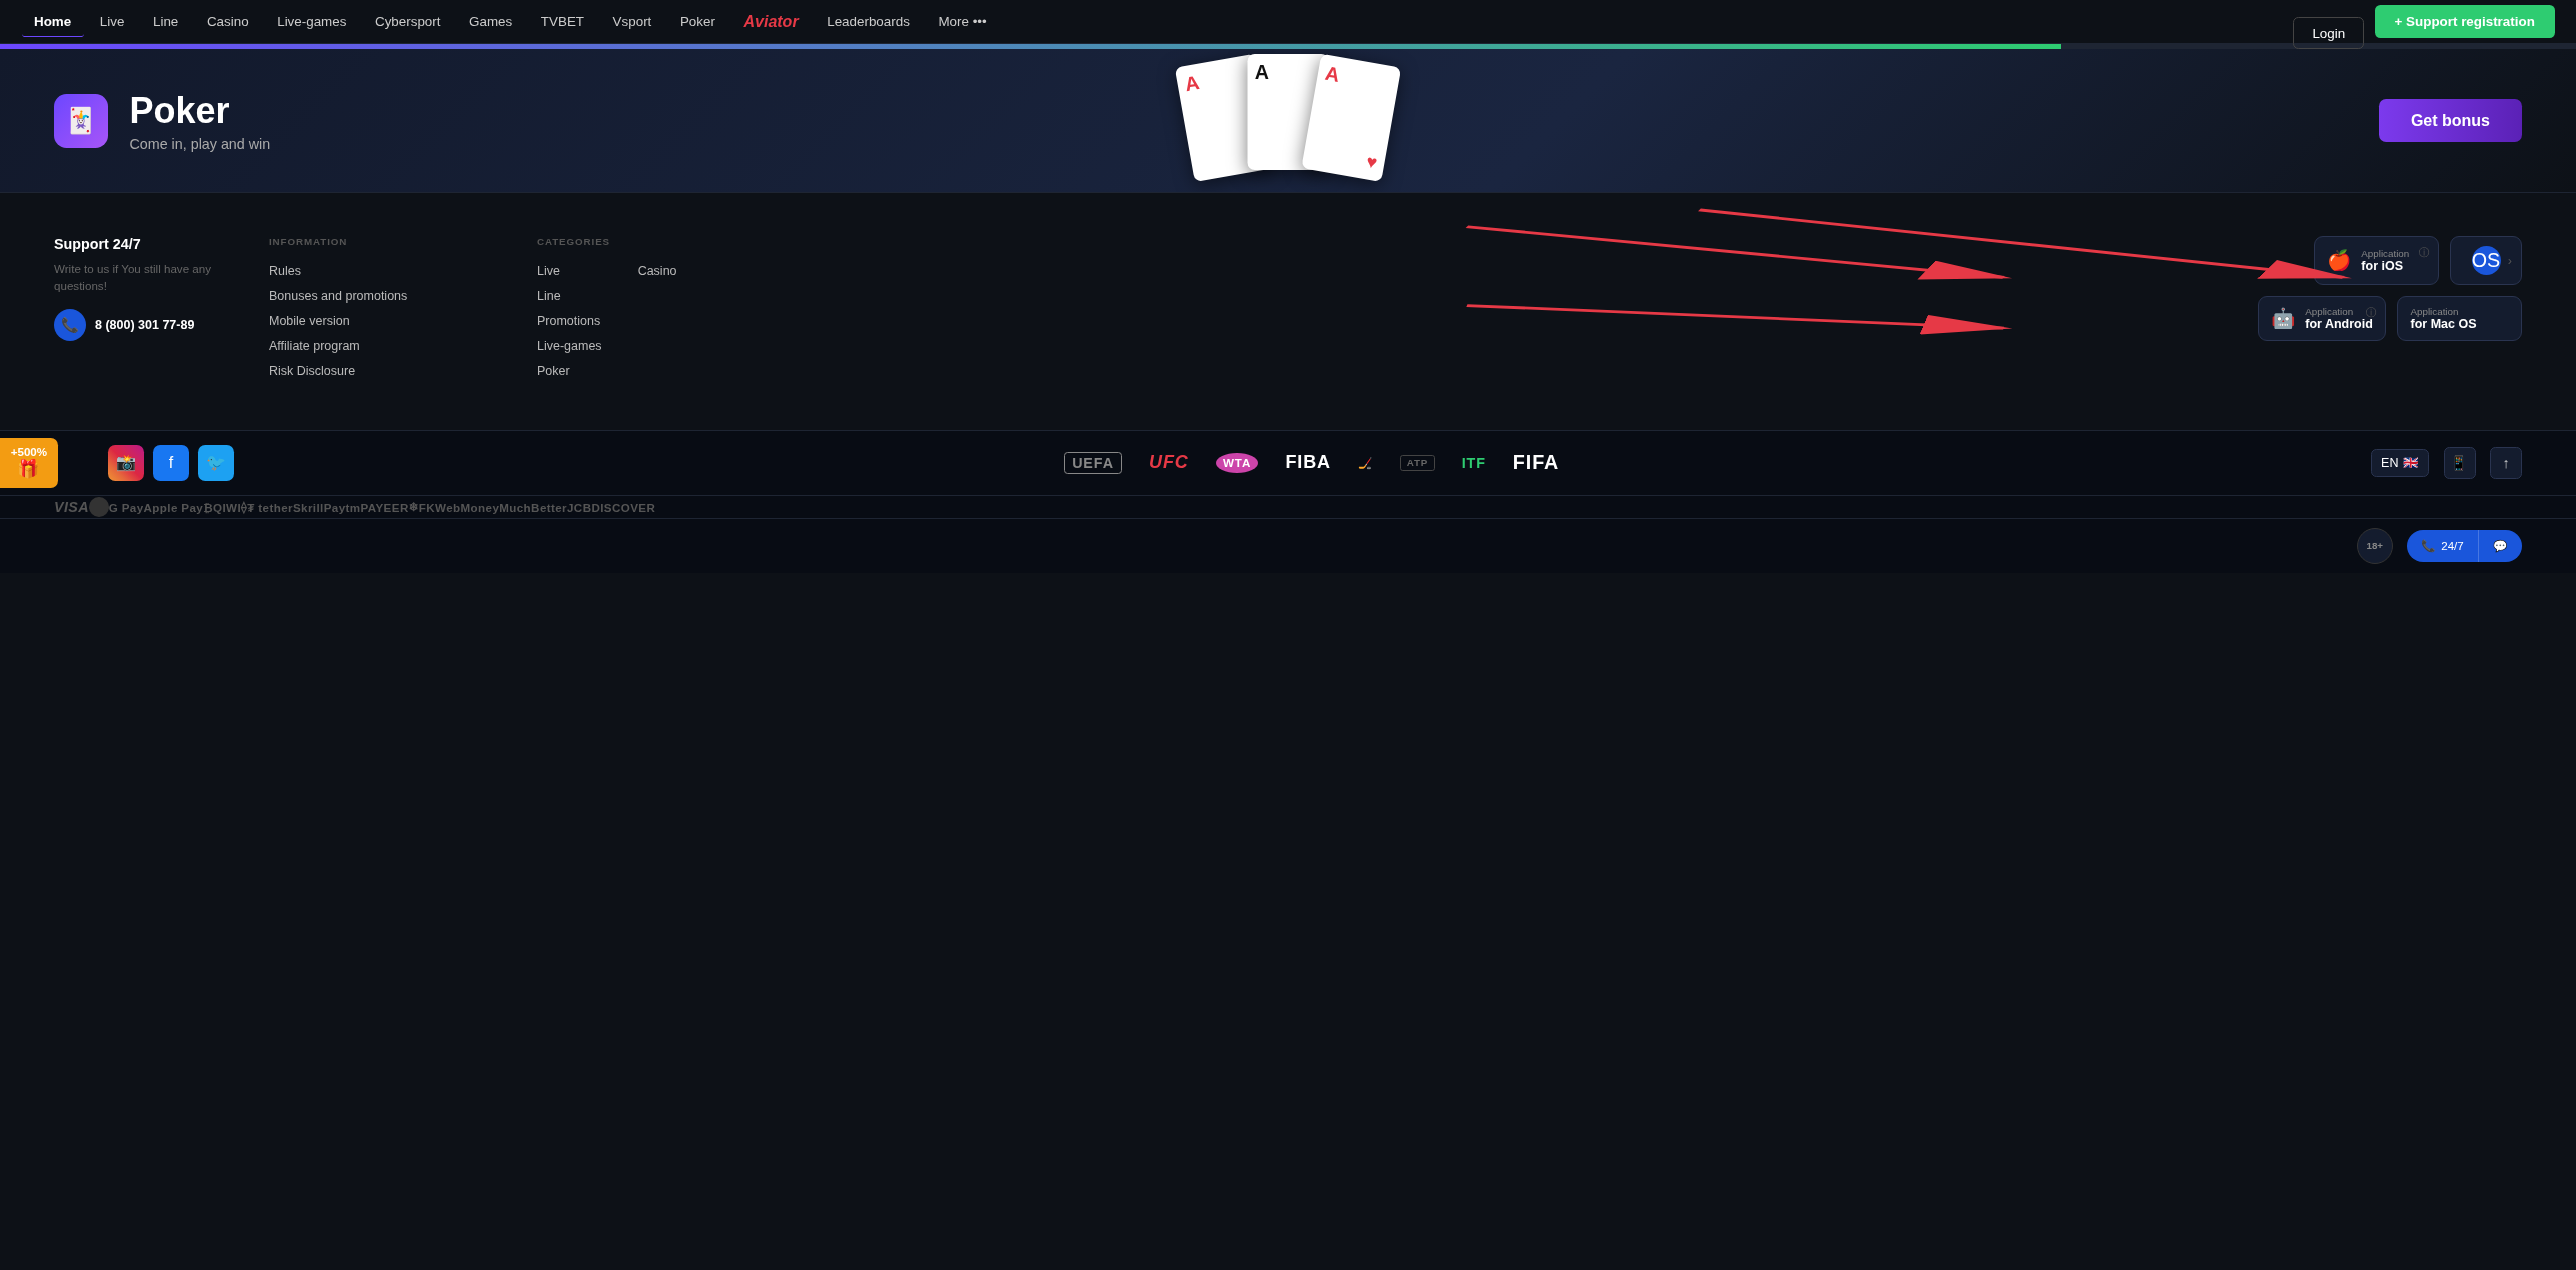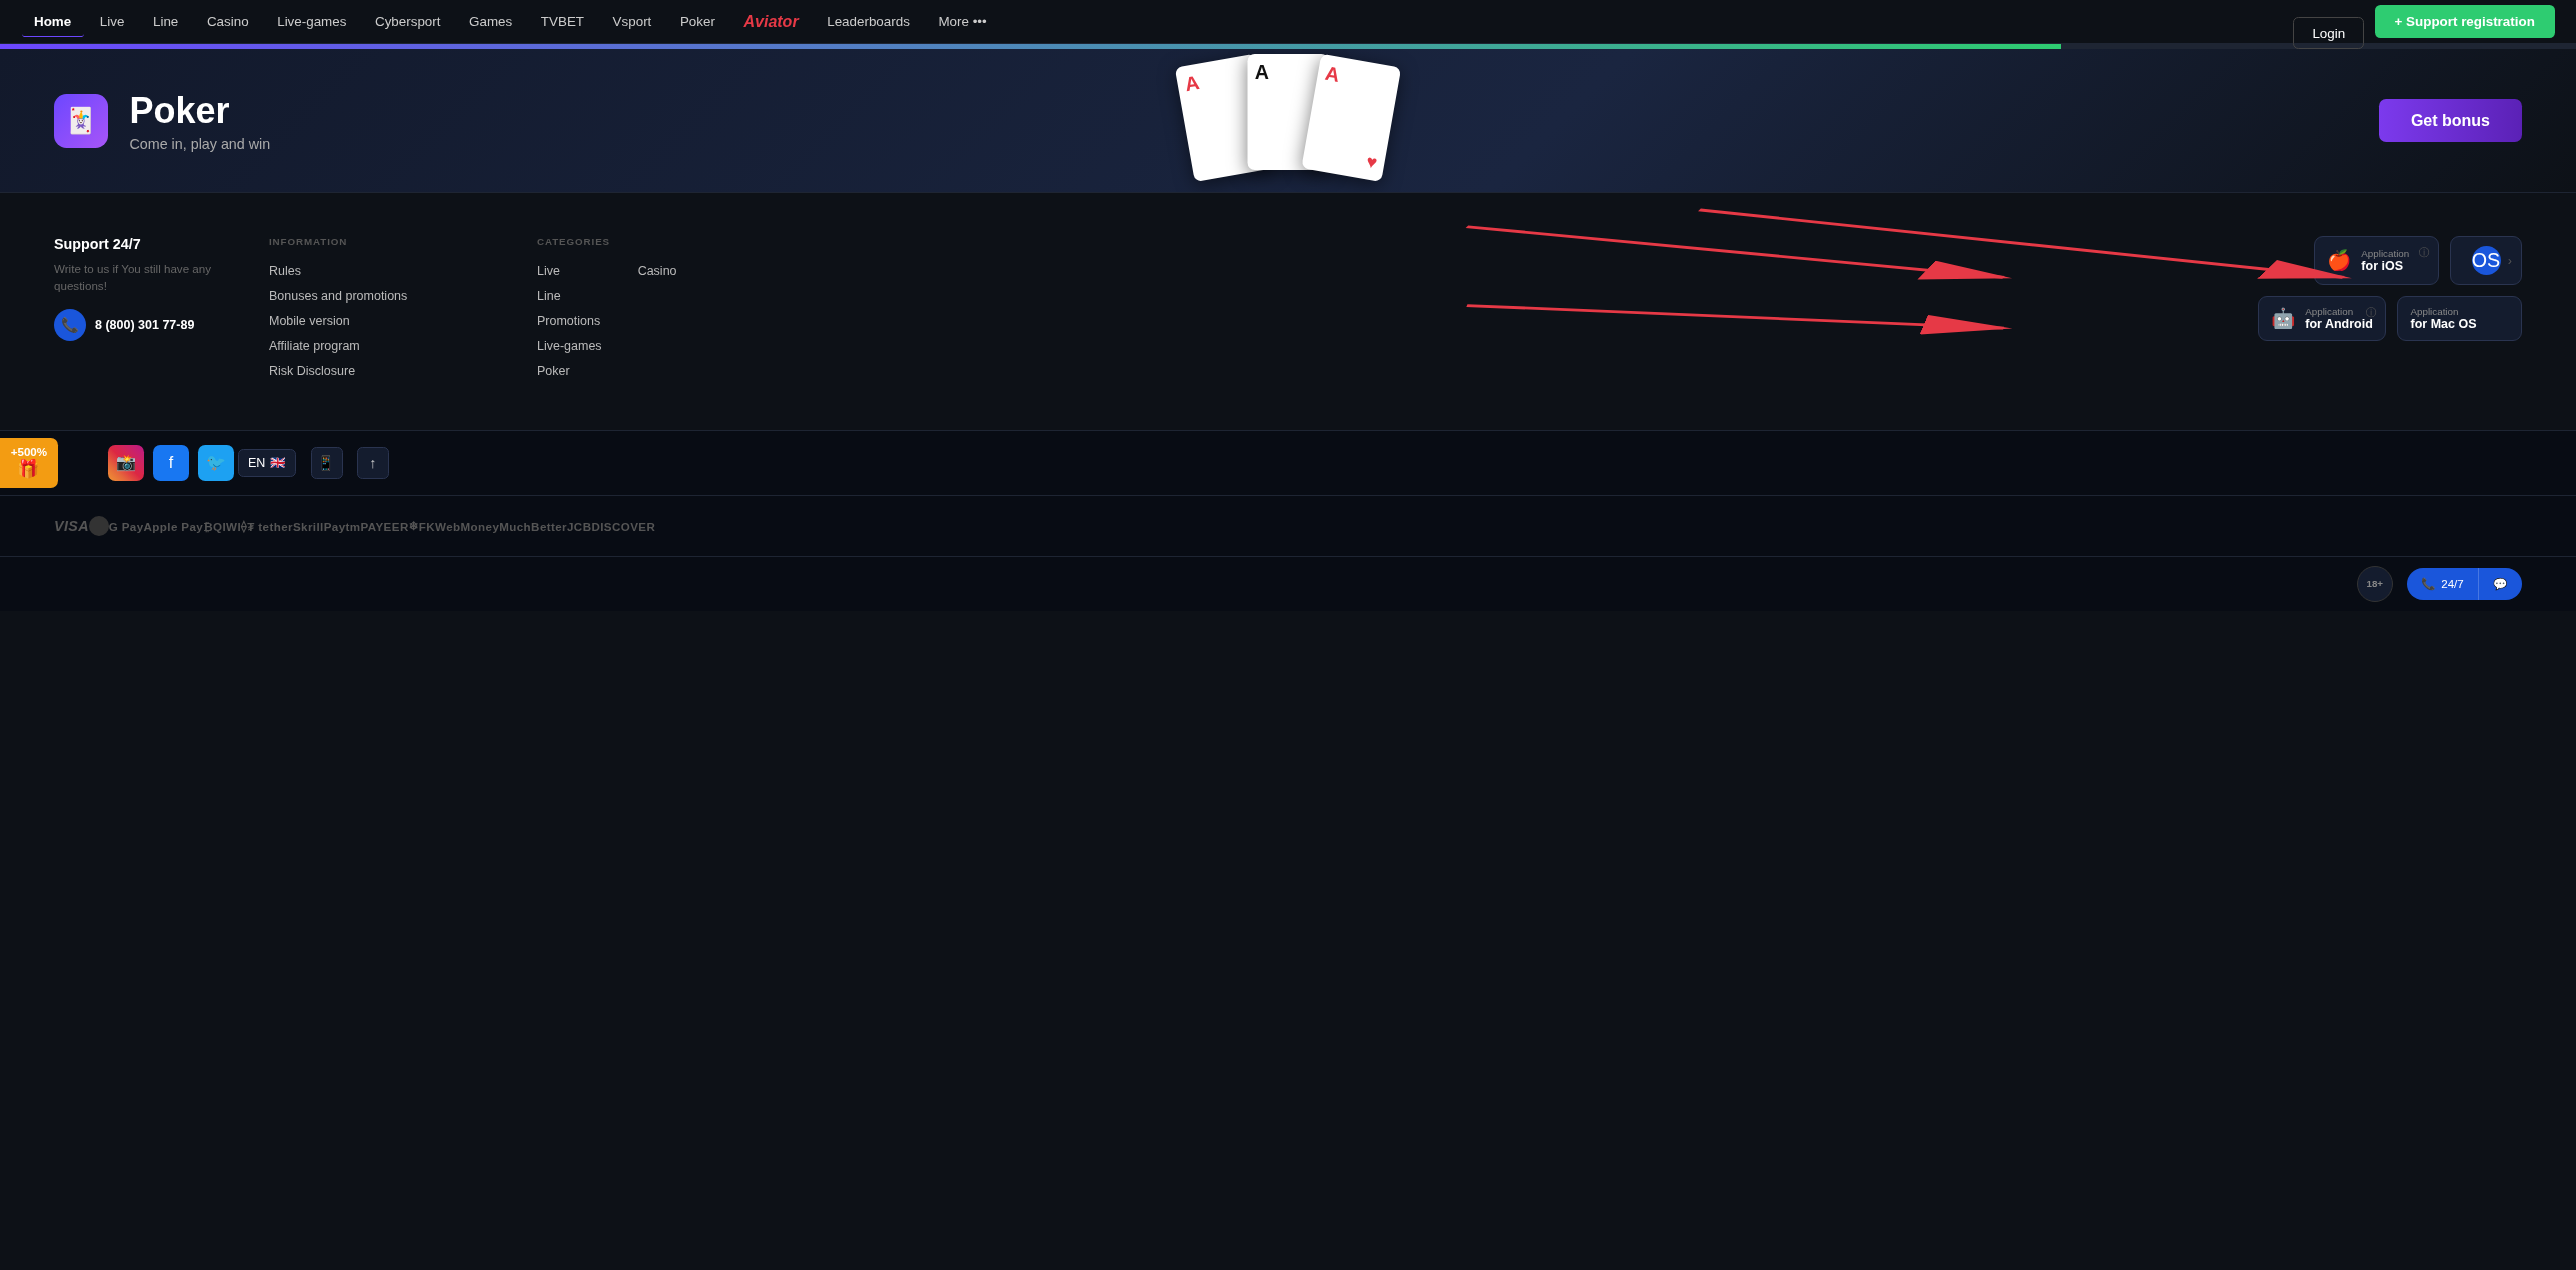--- a/index.html
+++ b/index.html
@@ -383,21 +383,21 @@
       align-items: center;
       justify-content: center;
       cursor: pointer;
       color: #ccc;
       font-size: 14.3px;
     }
 
     
     .payment-strip {
       background: #080c14;
-      padding: 20px 54px;
+      padding: 1px 54px;
       display: flex;
       align-items: center;
       border-top: 0.9px solid #1e2533;
       flex-wrap: wrap;
     }
     .pay-item {
       color: #555;
       font-size: 11.6px;
       font-weight: 600;
       letter-spacing: 0.4px;
@@ -624,20 +624,30 @@
     <span>+500%</span>
     <span style="font-size:18px;">🎁</span>
   </div>
 
   <div class="social-icons">
     <div class="social-icon si-instagram">📸</div>
     <div class="social-icon si-facebook">f</div>
     <div class="social-icon si-twitter">🐦</div>
   </div>
 
+  <div class="sponsors">
+    <span class="sponsor-item" style="font-weight:900; font-size:14.3px; border: 1.8px solid #888; border-radius:3.6px; padding: 1.8px 7.2px;">UEFA</span>
+    <span class="sponsor-item sponsor-ufc">UFC</span>
+    <span class="sponsor-item" style="background:#cc44aa; border-radius:50%; padding:3.6px 7.2px; font-size:11.6px; color:#fff;">WTA</span>
+    <span class="sponsor-item sponsor-fiba">FIBA</span>
+    <span class="sponsor-item" style="color:#555;">🏒</span>
+    <span class="sponsor-item" style="color:#666; font-size:9.8px; border:0.9px solid #444; padding:1.8px 5.4px; border-radius:2.7px;">ATP</span>
+    <span class="sponsor-item sponsor-itf">ITF</span>
+    <span class="sponsor-item sponsor-fifa">FIFA</span>
+  </div>
 
   <div class="bottom-right-controls">
     <div class="lang-btn">
       <span>EN</span>
       <span>🇬🇧</span>
     </div>
     <div class="icon-btn">📱</div>
     <div class="icon-btn">↑</div>
   </div>
 </div>

